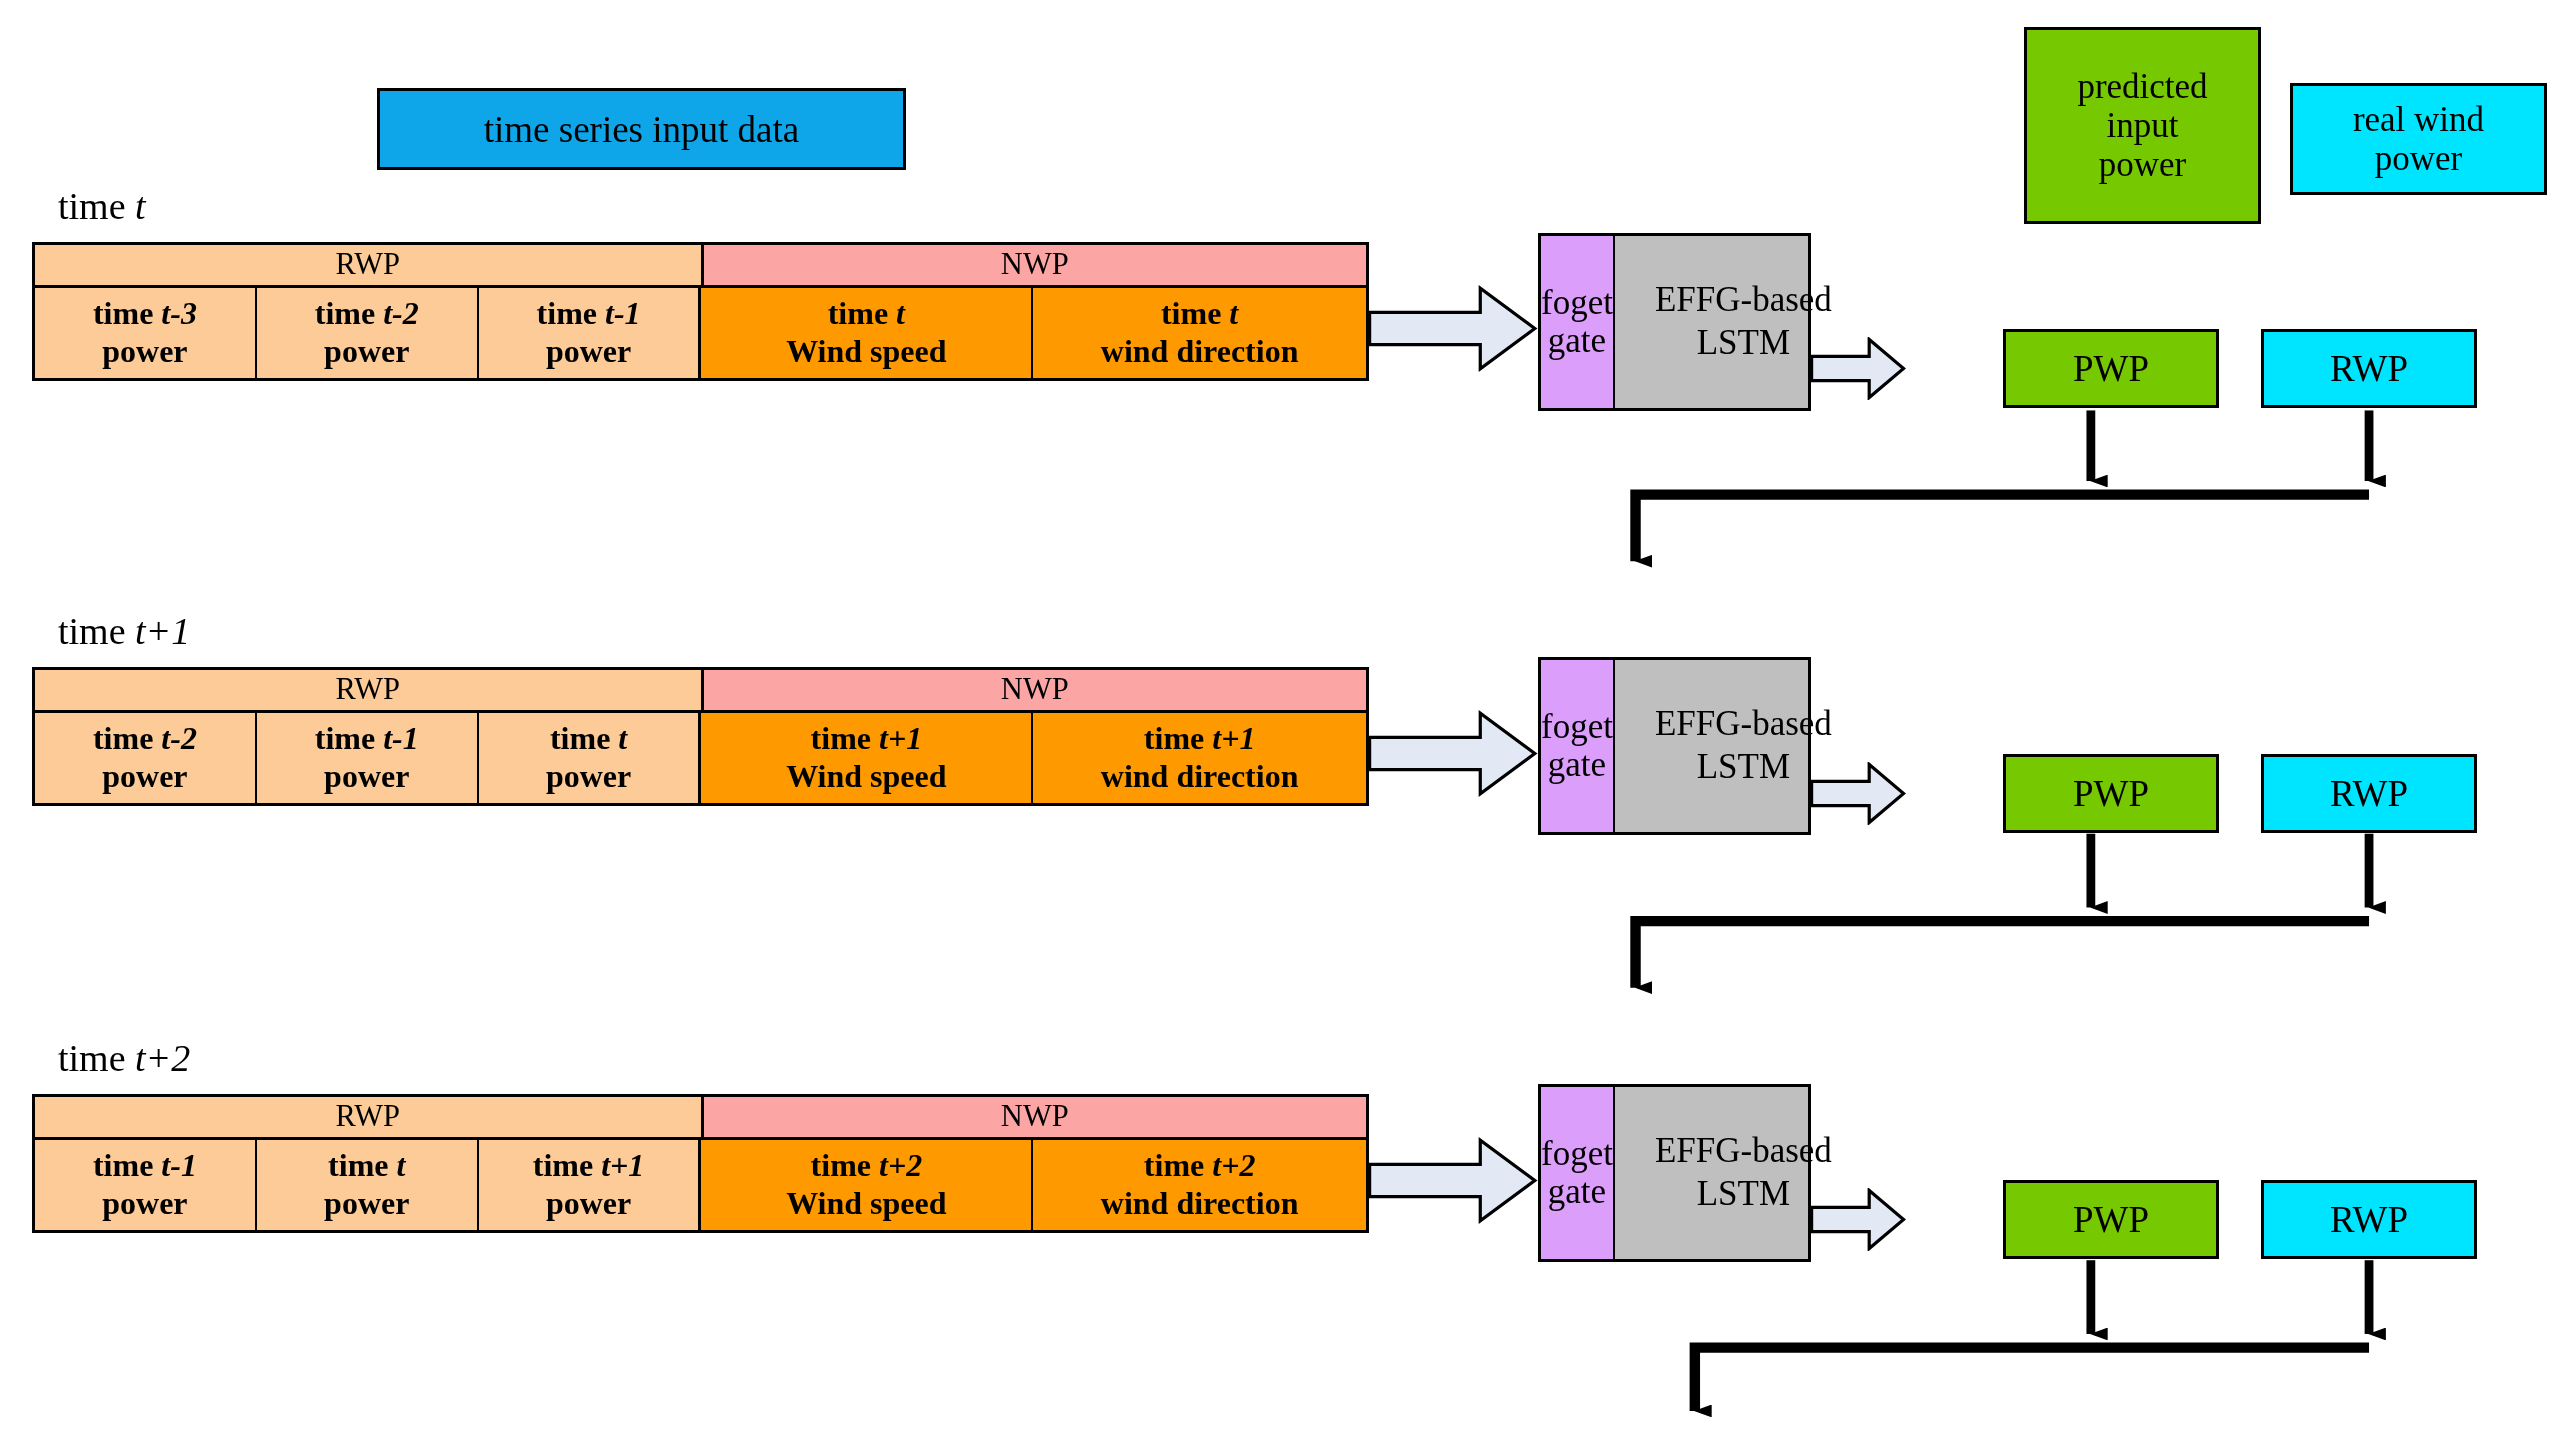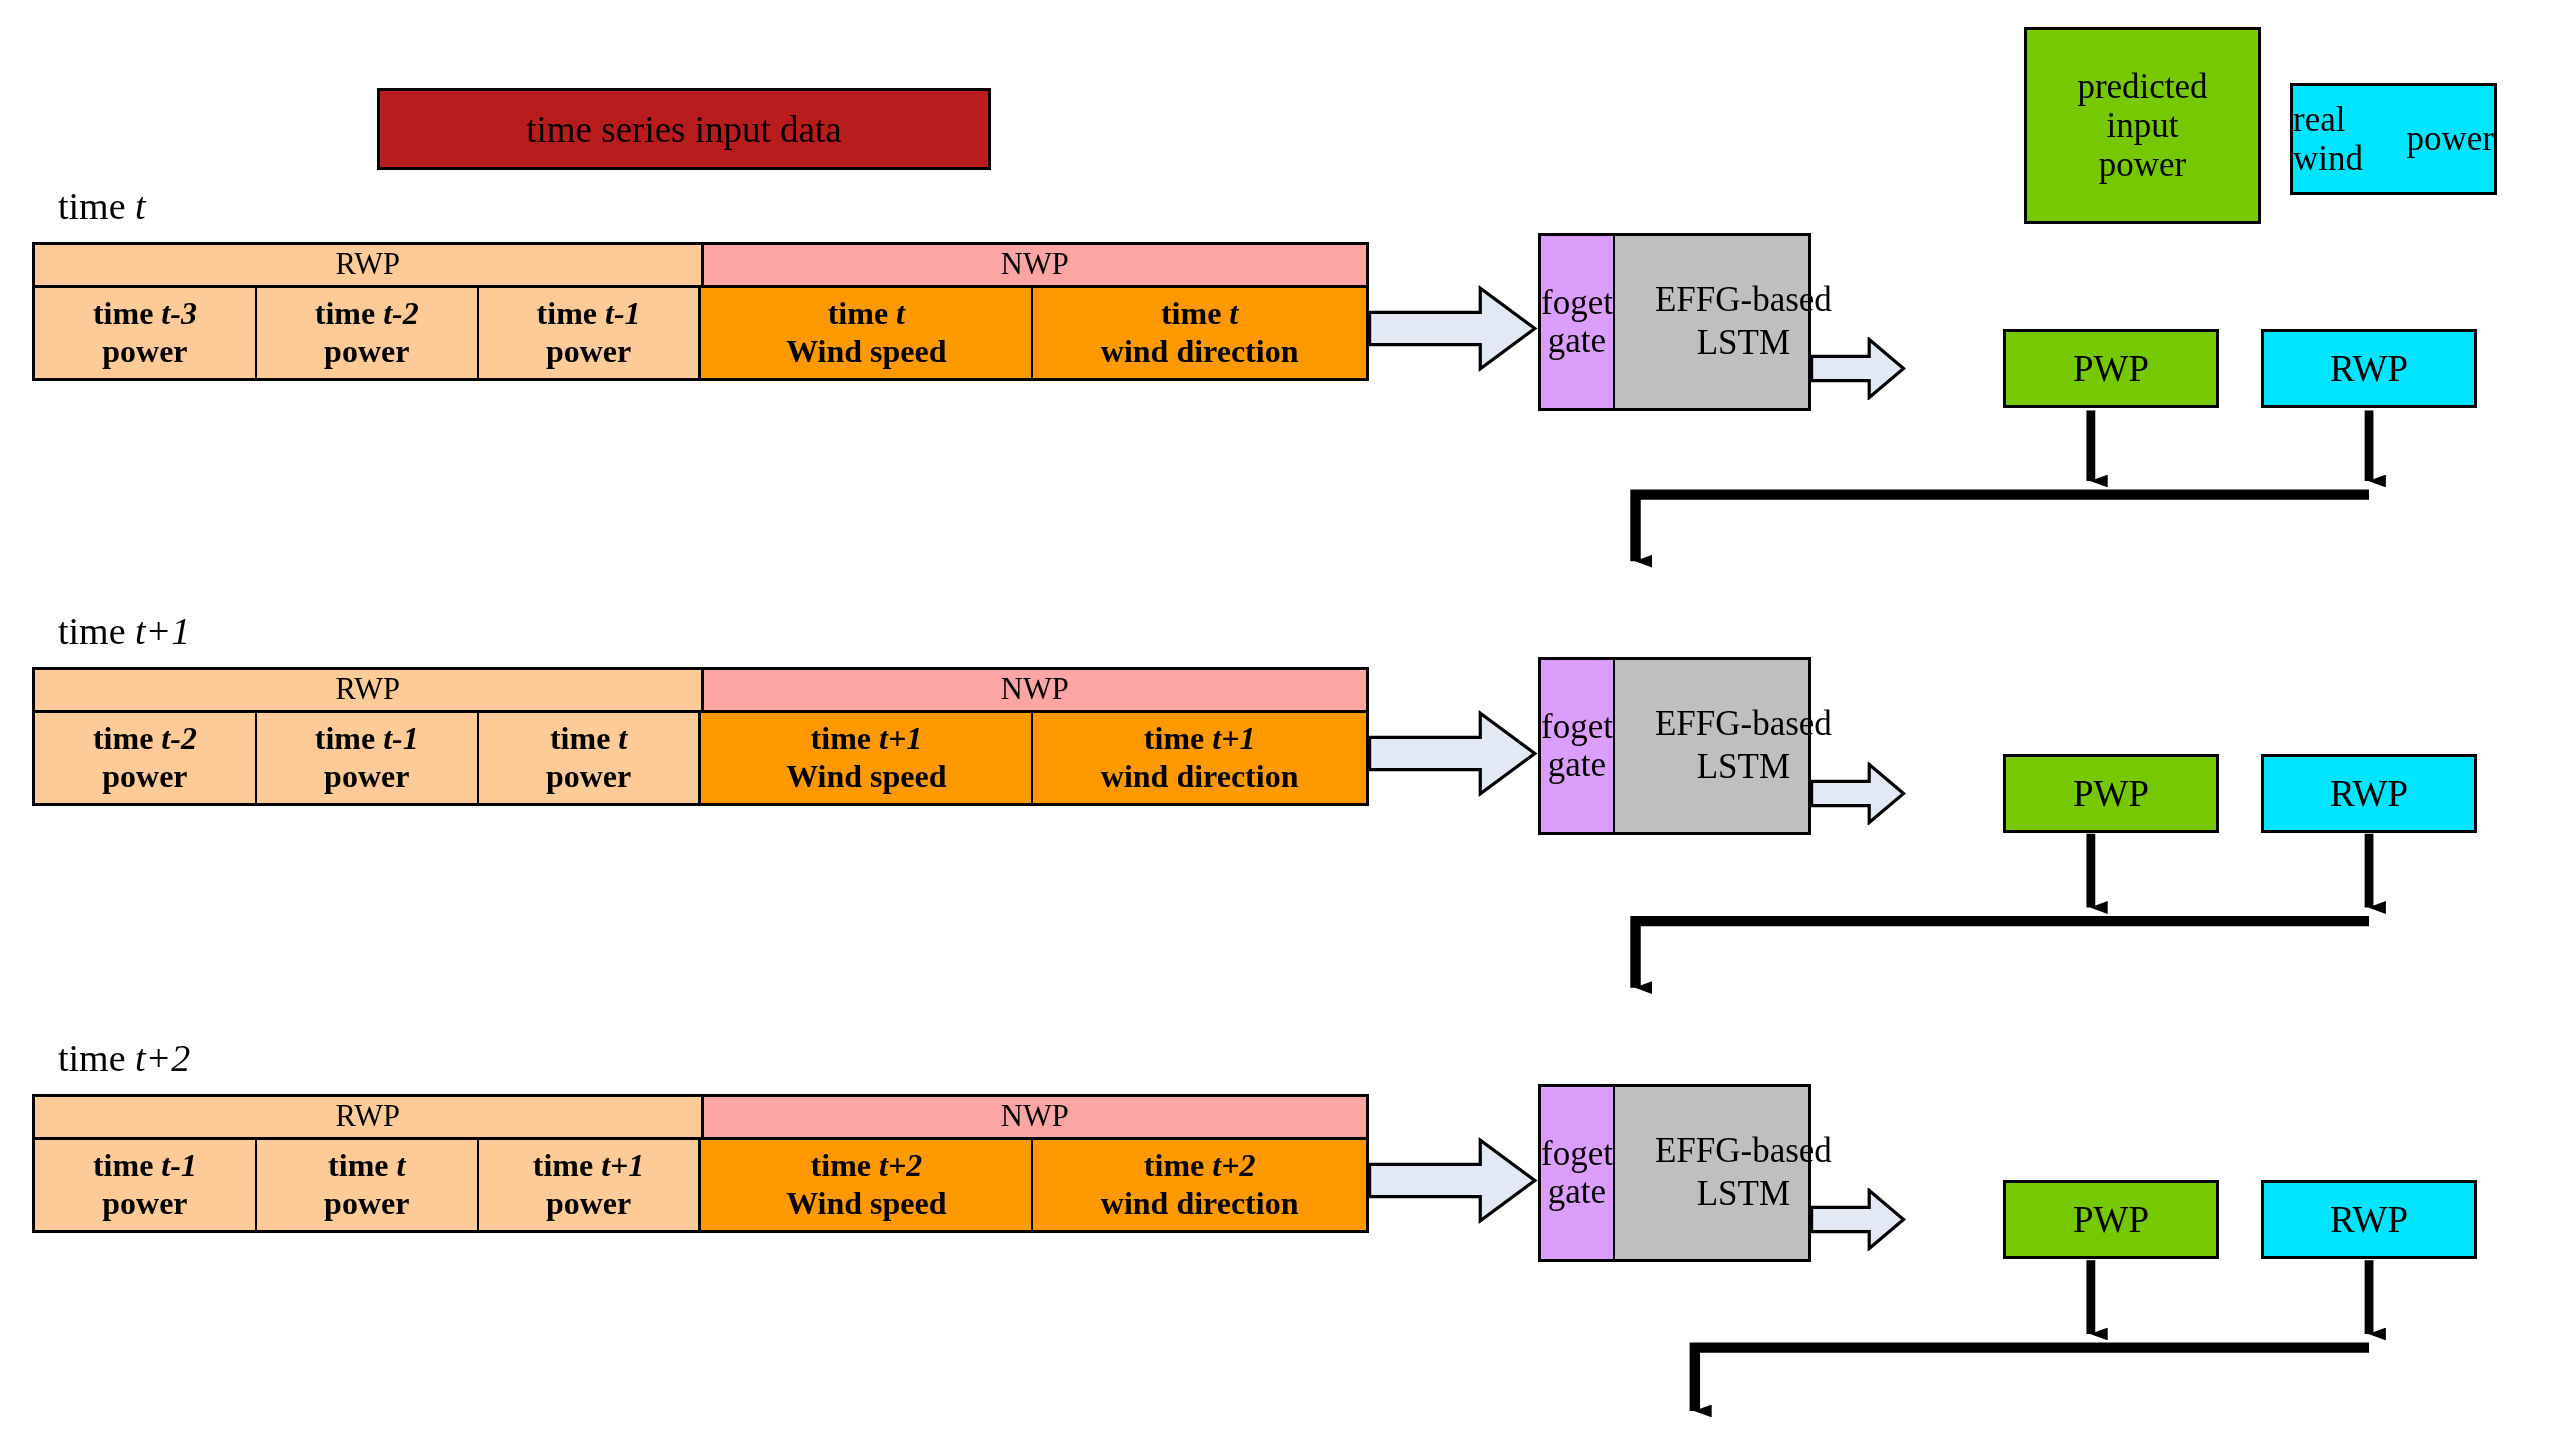--- a/index.html
+++ b/index.html
@@ -15,41 +15,41 @@
     position: relative;
     width: 2576px;
     height: 1447px;
     background: #ffffff;
     overflow: hidden;
   }
   .abs { position: absolute; box-sizing: border-box; }
 
   
   .legend-input {
-    left: 377px; top: 88px; width: 614px; height: 82px;
-    background: #b91c1c;
+    left: 377px; top: 88px; width: 529px; height: 82px;
+    background: #0ea5e9;
     border: 3.2px solid #000000;
     display: flex; align-items: center; justify-content: center;
     font-size: 37px; color: #000000; white-space: nowrap;
   }
   
   .legend-pred {
     left: 2024px; top: 27px; width: 237px; height: 197px;
     background: #76C900;
     border: 3.2px solid #000000;
     display: flex; flex-direction: column; align-items: center;
     justify-content: center; line-height: 1.12;
     font-size: 35px; color: #000;
   }
   .legend-real {
-    left: 2290px; top: 83px; width: 207px; height: 112px;
+    left: 2290px; top: 83px; width: 257px; height: 112px;
     background: #00E5FF;
     border: 3.2px solid #000000;
-    display: flex; flex-direction: row; align-items: center;
-    justify-content: space-between; line-height: 1.12;
+    display: flex; flex-direction: column; align-items: center;
+    justify-content: center; line-height: 1.12;
     font-size: 35px; color: #000;
   }
 
   
   .time-label {
     font-size: 38px; color: #000; white-space: nowrap;
   }
 
   
   .table {

